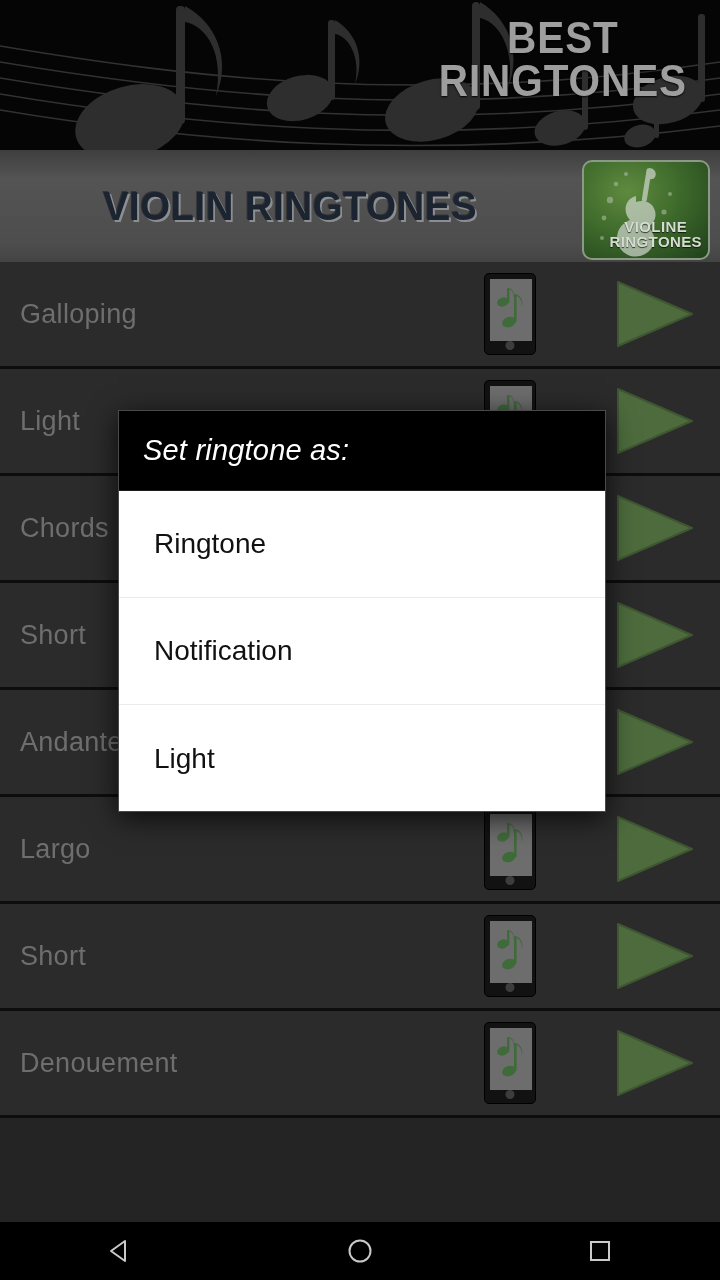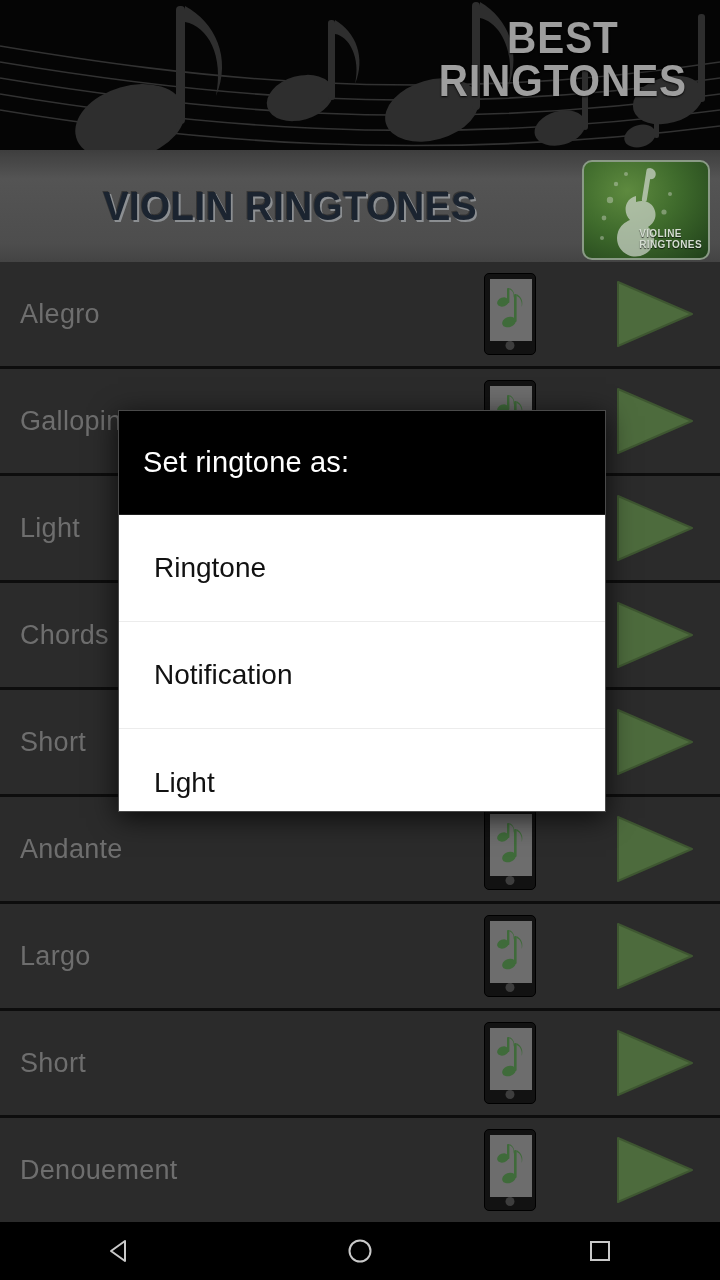--- a/index.html
+++ b/index.html
@@ -55,23 +55,23 @@
     border-radius:10px;
     background:radial-gradient(ellipse at 35% 30%, #5e8a3f 0%, #3f6b2c 45%, #20401a 100%);
     border:2px solid #8a9a86;
     overflow:hidden;
   }
   #app-icon .violin{
     position:absolute; left:12px; top:4px; opacity:.78;
   }
   #app-icon .ic-text{
     position:absolute; right:6px; bottom:8px;
-    text-align:left; color:#d5ddd2; line-height:1.05;
+    text-align:center; color:#d5ddd2; line-height:1.05;
     font-family:"Liberation Sans Narrow","Liberation Sans",sans-serif;
-    font-weight:bold; font-size:10px; letter-spacing:.4px;
+    font-weight:bold; font-size:15px; letter-spacing:.4px;
     text-shadow:0 1px 1px rgba(0,0,0,.7);
   }
 
   
   #list{
     position:absolute; left:0; top:262px; width:720px; bottom:58px;
     background:#242424;
   }
   .row{
     position:relative;
@@ -115,28 +115,29 @@
   }
   #dialog{
     position:absolute; left:118px; top:410px;
     width:488px; height:402px;
     background:#fff;
     border:1px solid #4a4a4a;
     box-shadow:0 6px 26px rgba(0,0,0,.75);
     overflow:hidden;
   }
   #dialog-title{
-    height:104px; width:100%;
+    height:80px; width:100%;
     background:#000;
     display:flex; align-items:center;
     padding-left:24px;
     color:#ffffff;
     font-size:29px;
     letter-spacing:.2px;
     border-bottom:1px solid #1e1e1e;
+    font-style:italic;
   }
   #dialog-options{ background:#fff; }
   .dlg-item{
     height:107px;
     display:flex; align-items:center;
     padding-left:35px;
     font-size:28px;
     color:#111;
     border-bottom:1px solid #ececec;
     background:#fff;
@@ -210,43 +211,20 @@
       </svg>
       <div class="ic-text">
         <div>VIOLINE</div>
         <div>RINGTONES</div>
       </div>
     </div>
   </div>
 
   <div id="list">
 
-    <div class="row">
-      <span class="row-label">Alegro</span>
-      <span class="phone-btn">
-        <span class="phone-screen">
-          <svg width="34" height="48" viewBox="0 0 34 48">
-            <g fill="#3f6b3a">
-              <ellipse cx="9" cy="16" rx="6" ry="4.4" transform="rotate(-20 9 16)"></ellipse>
-              <rect x="13" y="2" width="2.4" height="15" rx="1"></rect>
-              <path d="M15.4 2 c4 2 6 6 4 10 c1 -5 -1 -8 -4 -8.6 Z"></path>
-              <ellipse cx="15" cy="36" rx="7" ry="5" transform="rotate(-20 15 36)"></ellipse>
-              <rect x="20" y="8" width="2.6" height="28" rx="1.2"></rect>
-              <path d="M22.6 8 c5 3 7 8 5 13 c1 -6 -2 -10 -5 -11 Z"></path>
-            </g>
-          </svg>
-        </span>
-        <span class="phone-home"></span>
-      </span>
-      <span class="play-btn">
-        <svg width="88" height="72" viewBox="0 0 88 72">
-          <path d="M8 4 L82 36 L8 68 Z" fill="#4d6b3d" stroke="#3e5631" stroke-width="2" stroke-linejoin="round"></path>
-        </svg>
-      </span>
-    </div>
 
     <div class="row">
       <span class="row-label">Galloping</span>
       <span class="phone-btn">
         <span class="phone-screen">
           <svg width="34" height="48" viewBox="0 0 34 48">
             <g fill="#3f6b3a">
               <ellipse cx="9" cy="16" rx="6" ry="4.4" transform="rotate(-20 9 16)"></ellipse>
               <rect x="13" y="2" width="2.4" height="15" rx="1"></rect>
               <path d="M15.4 2 c4 2 6 6 4 10 c1 -5 -1 -8 -4 -8.6 Z"></path>

